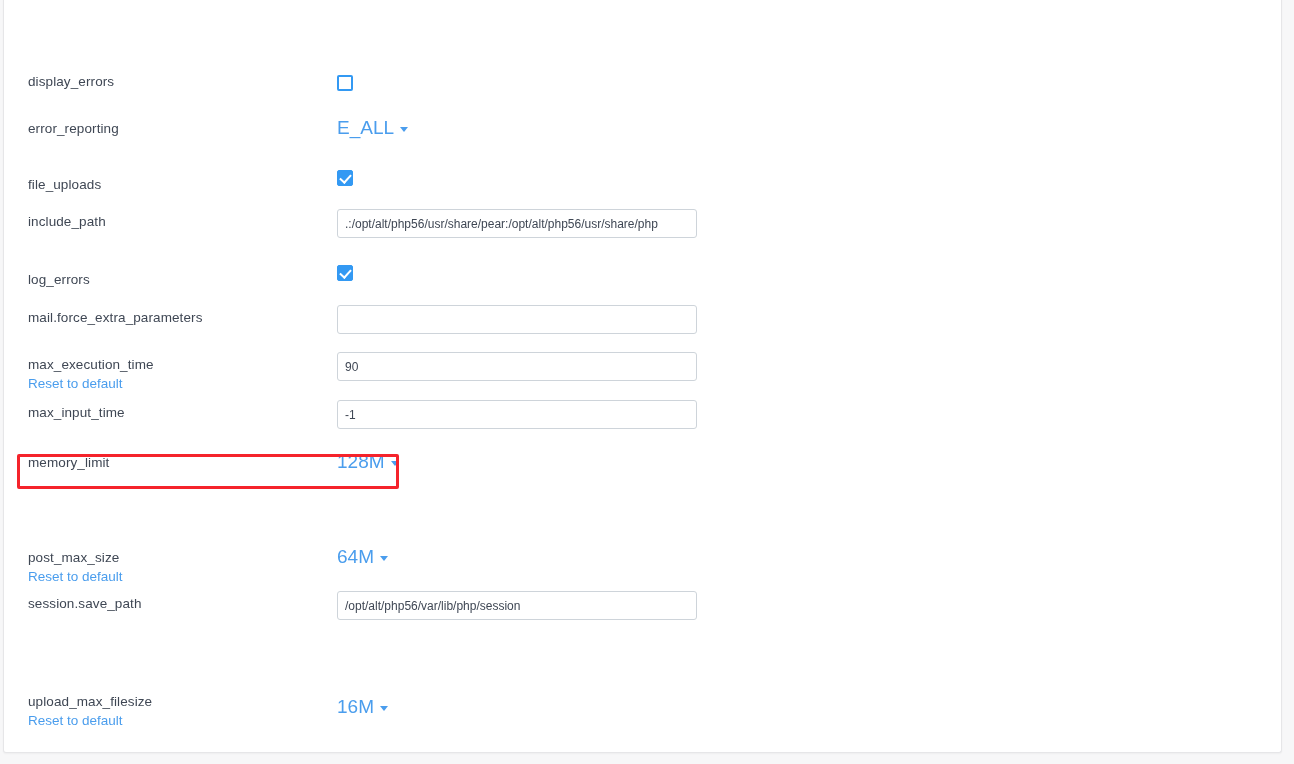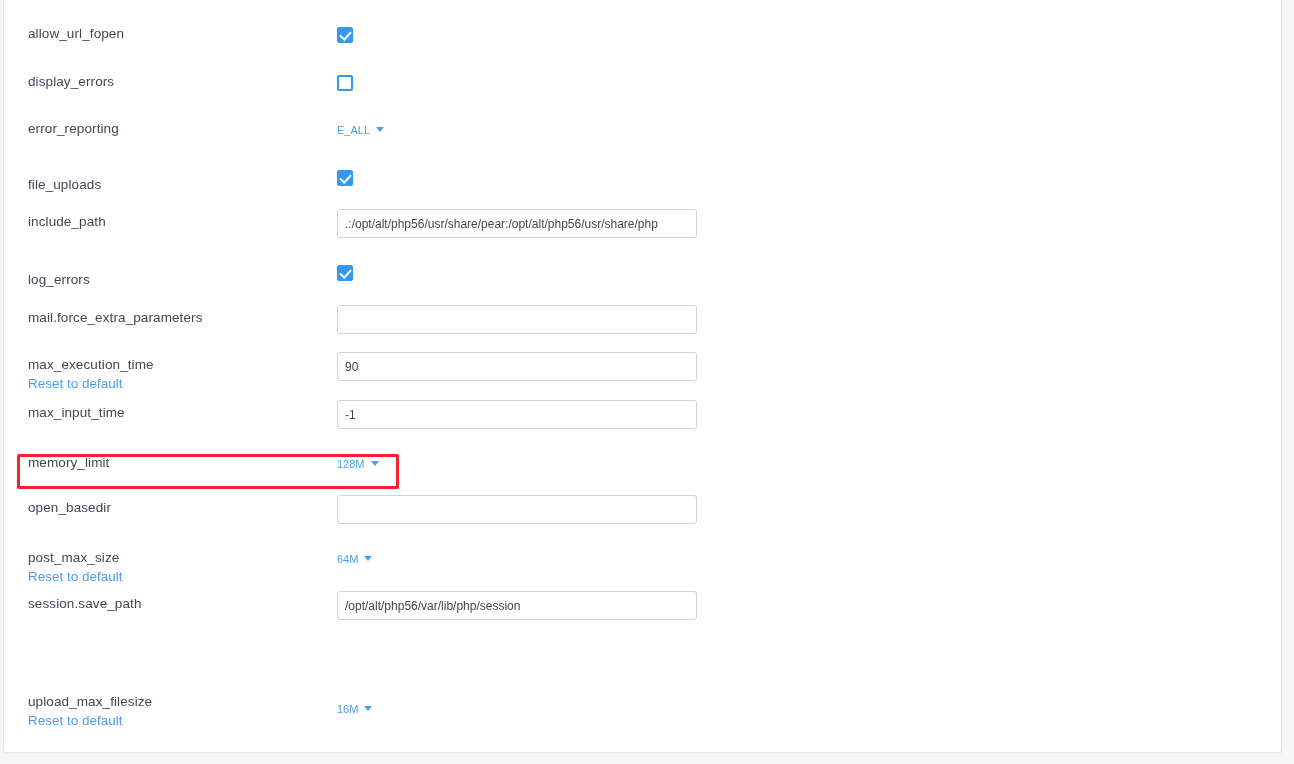--- a/index.html
+++ b/index.html
@@ -92,21 +92,21 @@
     border-width: 0 2px 2px 0;
     transform: rotate(42deg);
   }
   .cbx.off {
     background: #ffffff;
     border: 2px solid #3399f3;
   }
 
   
   .dd {
-    font-size: 11px;
+    font-size: 19px;
     color: #4a9ded;
     cursor: pointer;
     white-space: nowrap;
     display: inline-block;
     line-height: 16px;
   }
   .dd .caret {
     display: inline-block;
     margin-left: 6px;
     width: 0;
@@ -142,24 +142,20 @@
     border-radius: 2px;
     pointer-events: none;
     z-index: 20;
   }
 </style>
 </head>
 <body>
 
 <div class="card">
   <div class="form" id="settings-form">
-      <div class="row" style="top: 30px;">
-        <div class="label" style="top: 2px;">allow_url_fopen</div>
-        <div class="ctrl" style="top: 1px;"><span class="cbx on"></span></div>
-      </div>
       <div class="row" style="top: 78px;">
         <div class="label" style="top: 2px;">display_errors</div>
         <div class="ctrl" style="top: 1px;"><span class="cbx off"></span></div>
       </div>
       <div class="row" style="top: 125px;">
         <div class="label" style="top: 2px;">error_reporting</div>
         <div class="ctrl" style="top: 1px;"><span class="dd"><span>E_ALL</span><span class="caret"></span></span></div>
       </div>
       <div class="row" style="top: 173px;">
         <div class="label" style="top: 10px;">file_uploads</div>
@@ -183,24 +179,20 @@
         <div class="ctrl" style="top: -3px;"><input type="text" class="txt" value="90" style=""></div>
       </div>
       <div class="row" style="top: 409px;">
         <div class="label" style="top: 2px;">max_input_time</div>
         <div class="ctrl" style="top: -3px;"><input type="text" class="txt" value="-1" style=""></div>
       </div>
       <div class="row" style="top: 459px;">
         <div class="label" style="top: 2px;">memory_limit</div>
         <div class="ctrl" style="top: 1px;"><span class="dd"><span>128M</span><span class="caret"></span></span></div>
       </div>
-      <div class="row" style="top: 504px;">
-        <div class="label" style="top: 2px;">open_basedir</div>
-        <div class="ctrl" style="top: -3px;"><input type="text" class="txt" value="" style=""></div>
-      </div>
       <div class="row" style="top: 554px;">
         <div class="label" style="top: 2px;">post_max_size</div>
         <a class="reset-link" style="top: 21px;">Reset to default</a>
         <div class="ctrl" style="top: 1px;"><span class="dd"><span>64M</span><span class="caret"></span></span></div>
       </div>
       <div class="row" style="top: 600px;">
         <div class="label" style="top: 2px;">session.save_path</div>
         <div class="ctrl" style="top: -3px;"><input type="text" class="txt" value="/opt/alt/php56/var/lib/php/session" style=""></div>
       </div>
       <div class="row" style="top: 698px;">

